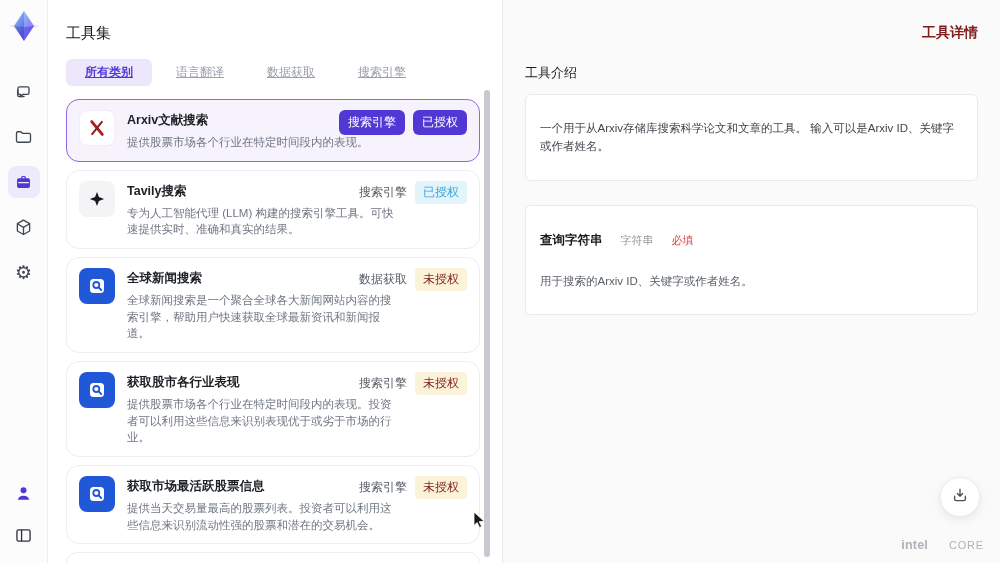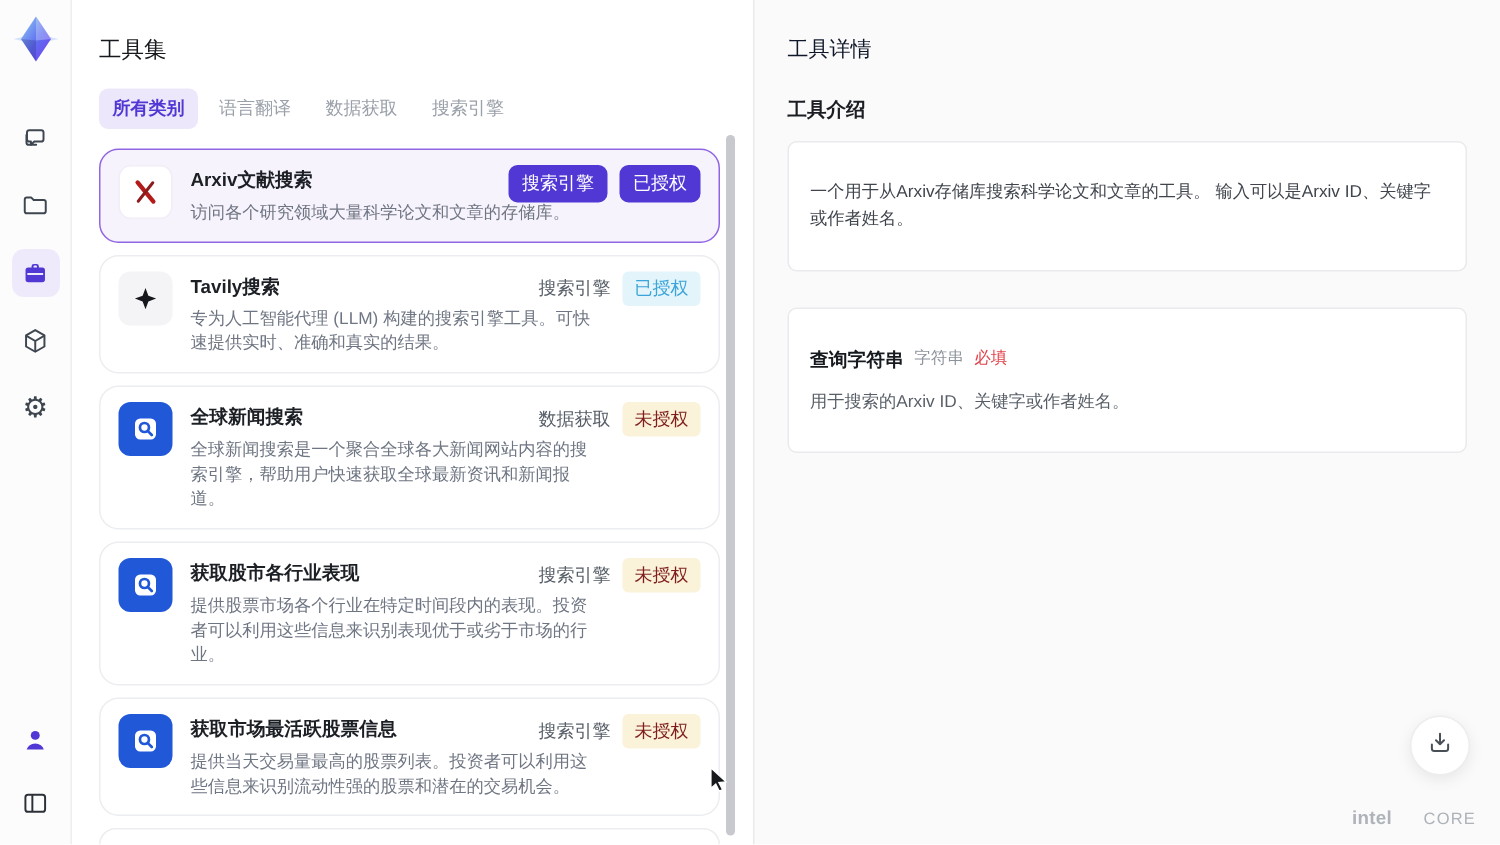--- a/index.html
+++ b/index.html
@@ -17,21 +17,21 @@
   .nav-btn svg { display:block; }
   .nav-btn.active { background:#efeafb; color:#5138d5; }
   .glyph { font-size:19px; line-height:1; }
   .side-bottom { margin-top:auto; display:flex; flex-direction:column; gap:10px; align-items:center; }
 
   
   .list-panel { width:454px; flex:none; background:#fff; padding:16px 22px 0 18px;
                 position:relative; overflow:hidden; }
   .page-title { font-size:15px; font-weight:normal; color:#15181c; margin:8px 0 16px; }
   .tabs { display:flex; align-items:center; gap:5px; margin-bottom:13px; }
-  .tab { font-size:12px; color:#9aa0a9; padding:5px 9px; border-radius:6px; cursor:pointer; white-space:nowrap; }
+  .tab { font-size:12px; color:#9aa0a9; padding:5px 19px; border-radius:6px; cursor:pointer; white-space:nowrap;text-decoration:underline; }
   .tab.active { background:#ece7fa; color:#5138d5; font-weight:bold; }
 
   .cards { display:flex; flex-direction:column; gap:8px; }
   .card { display:flex; align-items:flex-start; background:#fff; border:1px solid #ecedf0;
           border-radius:13px; padding:10px 12px; position:relative; cursor:pointer; }
   .card.selected { background:#f7f3fd; border:1.5px solid #9166e3; }
   .tool-icon { width:36px; height:36px; border-radius:8px; flex:none; display:flex;
                align-items:center; justify-content:center; margin-right:12px; }
   .icon-white { background:#ffffff; border:1px solid #f1eef8; }
   .icon-gray  { background:#f4f4f6; }
@@ -45,29 +45,29 @@
   .badge { font-size:12px; padding:3px 8px; border-radius:4px; }
   .badge.authorized { background:#e3f4fb; color:#3ba4d9; }
   .badge.unauthorized { background:#faf3da; color:#7f1d1d; }
 
   .scrollbar { position:absolute; top:90px; right:12px; width:6px; bottom:6px;
                background:#c7c9ce; border-radius:3px; }
 
   
   .detail-panel { flex:1; background:#fafafa; border-left:1px solid #e9e9ec;
                   padding:18px 22px; position:relative; }
-  .detail-title { font-size:14px; font-weight:normal; color:#0f172a; margin:6px 0 22px; }
-  .section-title { font-size:13px; font-weight:bold; color:#1a1d22; margin:0 0 12px; }
+  .detail-title { font-size:14px; font-weight:bold; color:#7f1d1d; margin:6px 0 22px;text-align:right; }
+  .section-title { font-size:13px; font-weight:normal; color:#1a1d22; margin:0 0 12px; }
   .info-box { background:#fff; border:1px solid #e9eaee; border-radius:6px; padding:24px 14px;
               font-size:11.5px; color:#40454d; line-height:1.6; margin-bottom:24px; }
-  .param-head { display:flex; align-items:center; gap:7px; }
+  .param-head { display:flex; align-items:flex-end; gap:18px; }
   .param-name { font-size:12.5px; font-weight:bold; color:#16191d; }
   .param-type { font-size:11px; color:#8d939c; }
   .param-required { font-size:11px; color:#e0444b;font-family:Liberation Serif, serif; }
-  .param-desc { font-size:11.5px; color:#595f68; margin-top:9px; }
+  .param-desc { font-size:11.5px; color:#595f68; margin-top:22px; }
 
   .fab { position:absolute; right:20px; bottom:46px; width:40px; height:40px; border-radius:50%;
          background:#fff; border:1px solid #ededef; box-shadow:0 3px 10px rgba(0,0,0,.08);
          display:flex; align-items:center; justify-content:center; color:#4a4f56; cursor:pointer; }
   .brand { position:absolute; right:16px; bottom:11px; color:#aeb2b9; font-size:12.5px;
            display:flex; align-items:baseline; gap:21px; }
   .brand-intel { font-weight:bold; letter-spacing:.2px; }
   .brand-core { text-transform:uppercase; font-size:11px; letter-spacing:.8px; }
 
   .cursor { position:absolute; left:473px; top:511px; z-index:20; pointer-events:none; }
@@ -162,21 +162,21 @@
 
       <div class="card selected">
         <div class="tool-icon icon-white">
           <svg viewBox="0 0 20 20" width="22" height="22" fill="none" stroke-linecap="round">
             <path d="M5.2 4.2L14.8 15.8" stroke="#b31b1b" stroke-width="2.6"></path>
             <path d="M14.4 4.4L5.6 15.6" stroke="#8c1d1d" stroke-width="1.8"></path>
           </svg>
         </div>
         <div class="tool-info">
           <div class="tool-name">Arxiv文献搜索</div>
-          <div class="tool-desc">访问各个研究领域大量科学论文和文章的存储库。</div>
+          <div class="tool-desc">提供股票市场各个行业在特定时间段内的表现。</div>
         </div>
         <div class="tool-tags">
           <span class="tag-solid">搜索引擎</span>
           <span class="tag-solid">已授权</span>
         </div>
       </div>
 
       <div class="card">
         <div class="tool-icon icon-gray">
           <svg viewBox="0 0 24 24" width="20" height="20" fill="#17181c">

